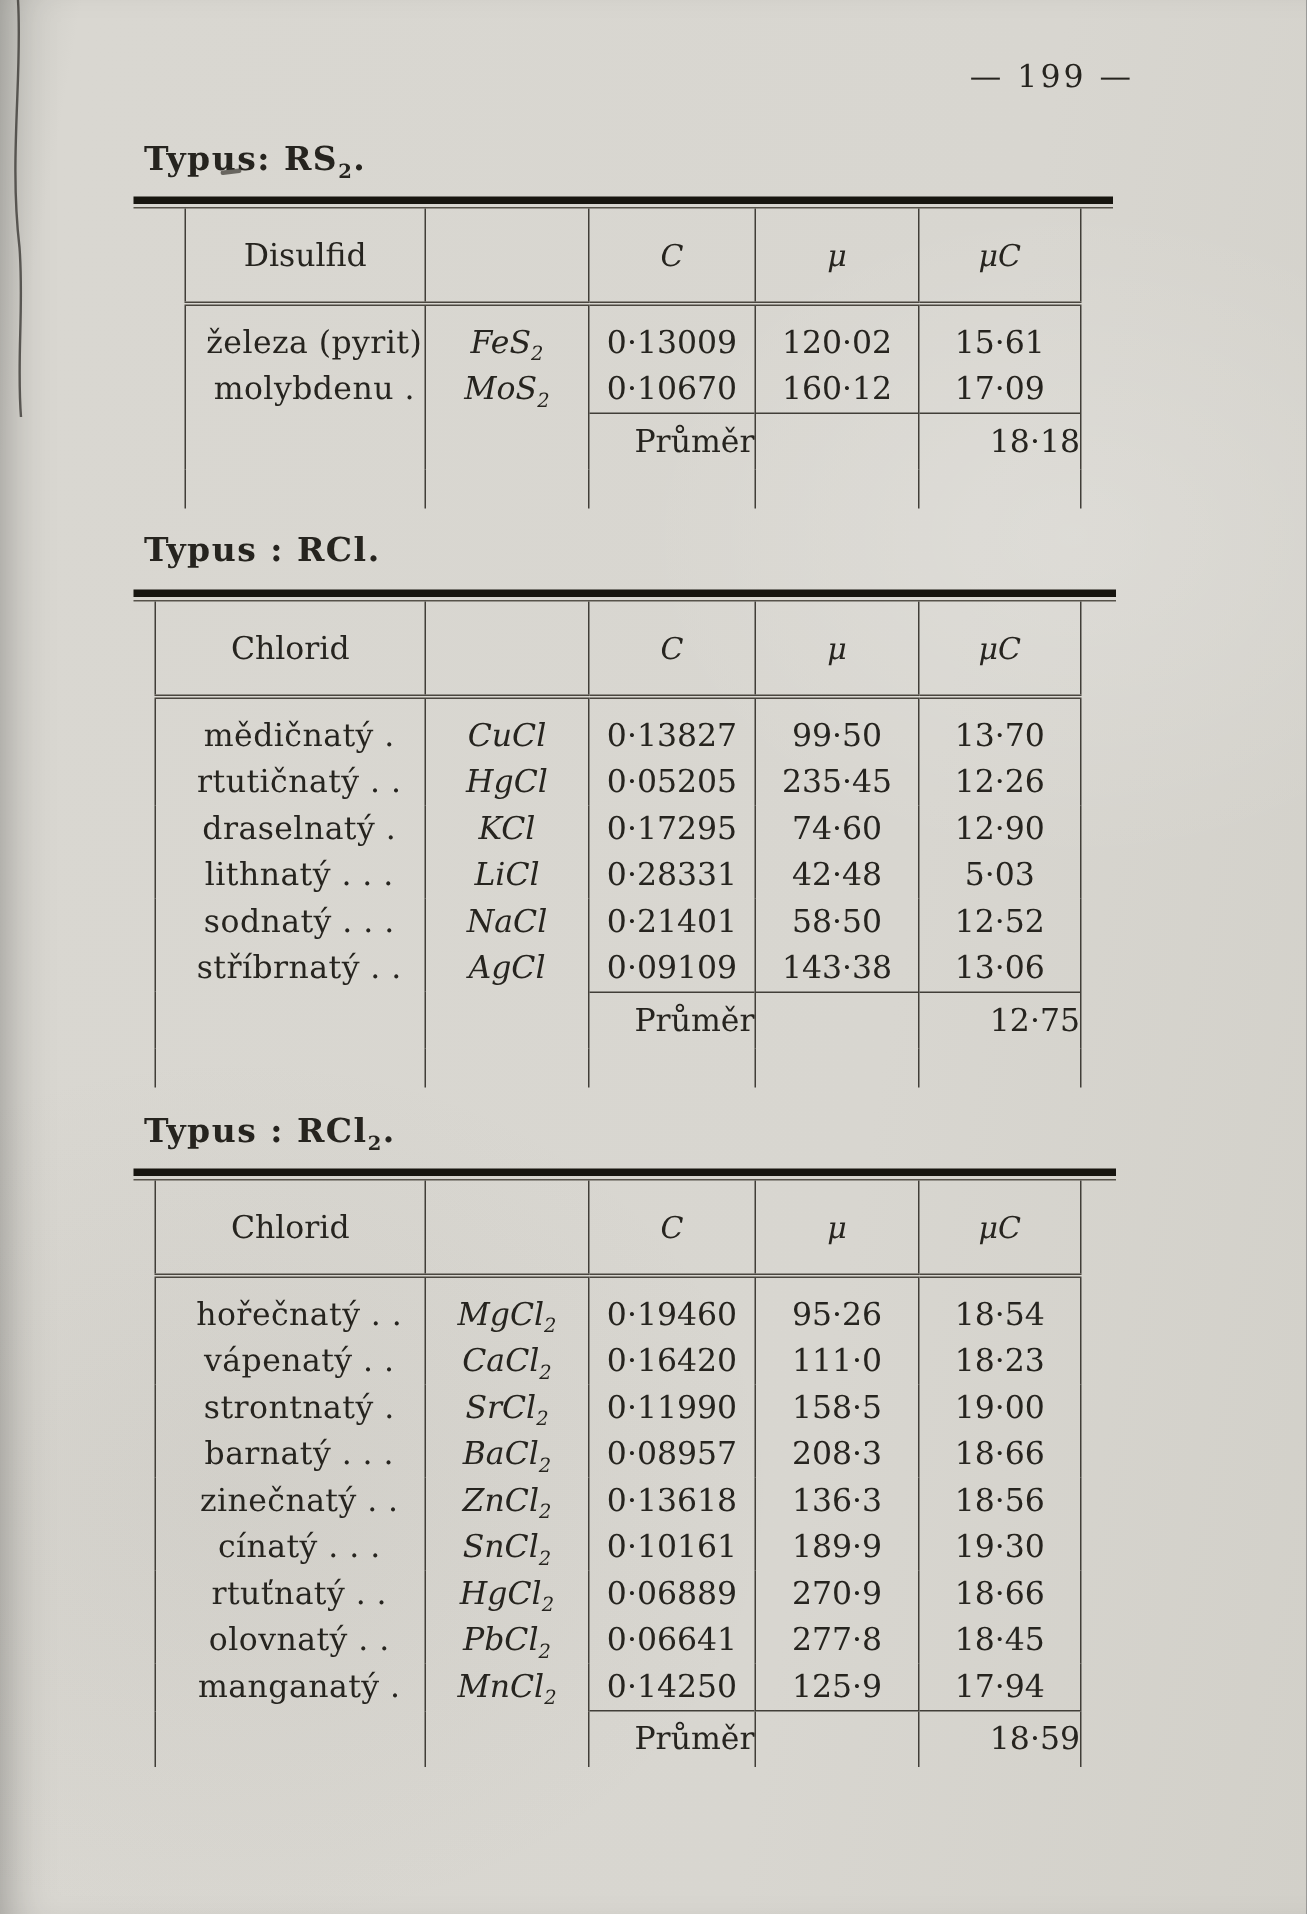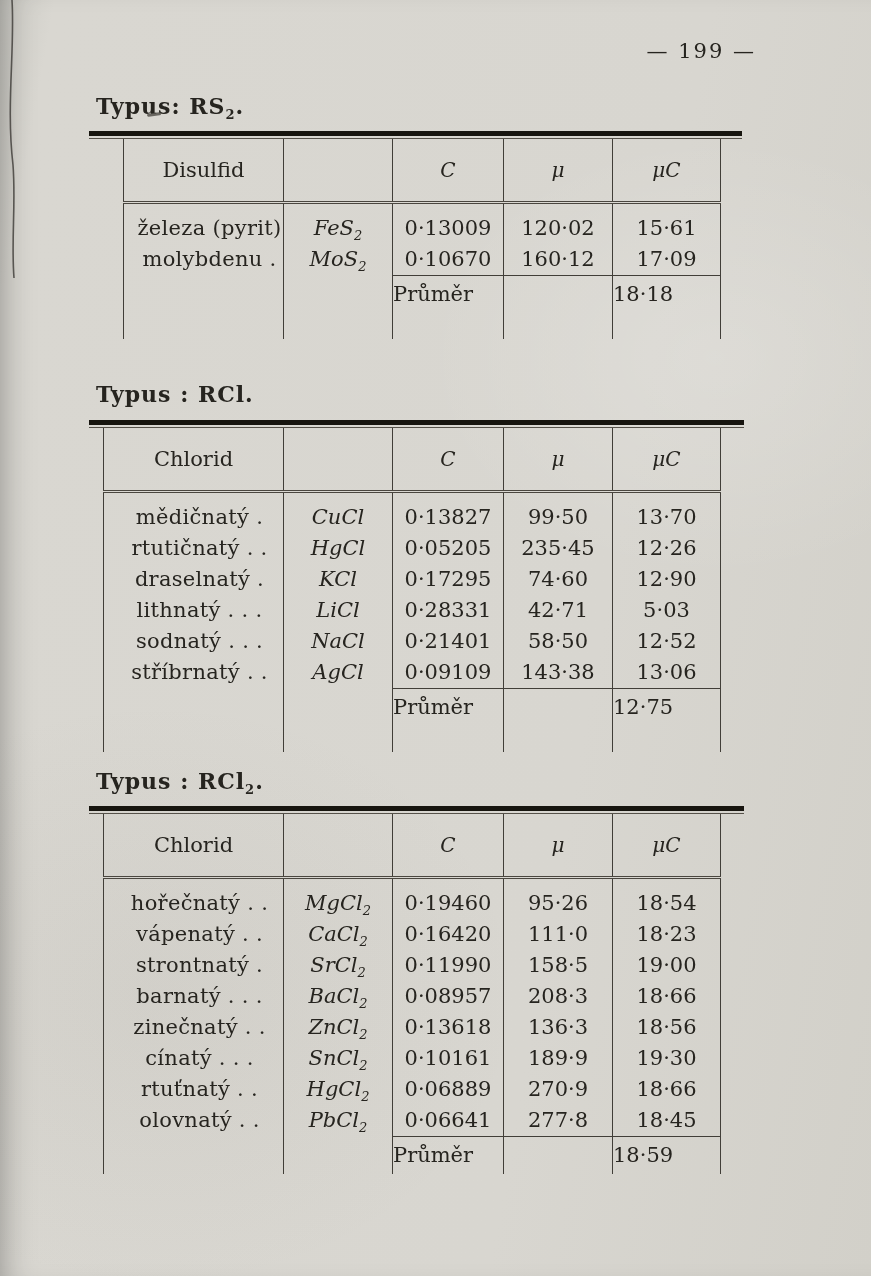--- a/index.html
+++ b/index.html
@@ -16,21 +16,21 @@
       radial-gradient(ellipse 520px 420px at 18% 78%, rgba(120,115,105,.07), transparent 70%),
       linear-gradient(100deg,#cbcac4 0%,#d9d7d1 5%,#d8d6d0 65%,#d2d0c9 100%);
     box-shadow:inset 26px 0 34px -26px rgba(0,0,0,.35);
   }
   .scan-edge{position:absolute;left:0;top:0;}
   .pencil-mark{position:absolute;left:147px;top:113px;width:14px;height:3px;background:#55524c;border-radius:2px;transform:rotate(-7deg);opacity:.85;}
   .page-number{margin:0;padding-top:39px;width:660px;margin-left:96px;text-align:right;font-size:21px;letter-spacing:2px;}
   .typus{width:660px;margin:0 0 0 96px;font-weight:bold;font-size:22px;letter-spacing:1px;}
   .typus sub{font-size:13px;}
   .t1-head{margin-top:30px;}
-  .t2-head{margin-top:42px;}
+  .t2-head{margin-top:15px;}
   .t3-head{margin-top:16px;}
 
   .twrap{margin-top:9px;}
   .tw1{margin-left:123px;width:597px;}
   .tw23{margin-left:103px;width:617px;}
   .heavy-rule{height:2px;border-top:5px solid #17150f;border-bottom:1.5px solid #56524a;}
   .tw1 .heavy-rule{margin-left:-34px;margin-right:-22px;}
   .tw23 .heavy-rule{margin-left:-14px;margin-right:-24px;}
 
   table{border-collapse:collapse;table-layout:fixed;width:100%;}
@@ -39,21 +39,21 @@
   td{vertical-align:top;line-height:31px;}
   .bl{border-left:1.5px solid #413e38;}
   .br{border-right:1.5px solid #413e38;margin-left:28px;}
   thead th{height:62px;border-bottom:3px double #4a463f;}
   .col-head-i{font-style:italic;font-size:20px;}
   td.name{text-align:center;padding-left:30px;padding-right:0;text-indent:-18px;letter-spacing:.3px;}
   td.formula,td.num{text-align:center;}
   .fx{font-style:italic;}
   .fx sub{font-size:13px;font-style:italic;line-height:0;}
   tr.first-row td{padding-top:9px;}
-  tr.avg-row td{height:37px;vertical-align:middle;text-align:left;}
+  tr.avg-row td{height:37px;vertical-align:middle;text-align:right;}
   tr.avg-row td.part-rule{border-top:1.5px solid #413e38;}
   tr.spacer td{height:26px;}
 </style>
 </head>
 <body>
 
 <div class="page">
 
   <svg class="scan-edge" width="30" height="280" viewBox="0 0 30 280">
     <path d="M12 0 C15 50 6 105 13 165 C16 205 11 240 14 278" stroke="#3c3a36" stroke-width="1.6" fill="none" opacity="0.8"></path>
@@ -156,21 +156,21 @@
           <td class="bl name">draselnatý   .</td>
           <td class="bl formula"><span class="fx"><i>KCl</i><sub></sub></span></td>
           <td class="bl num">0·17295</td>
           <td class="bl num">74·60</td>
           <td class="bl br num">12·90</td>
         </tr>
         <tr>
           <td class="bl name">lithnatý . . .</td>
           <td class="bl formula"><span class="fx"><i>LiCl</i><sub></sub></span></td>
           <td class="bl num">0·28331</td>
-          <td class="bl num">42·71</td>
+          <td class="bl num">42·48</td>
           <td class="bl br num">5·03</td>
         </tr>
         <tr>
           <td class="bl name">sodnatý . . .</td>
           <td class="bl formula"><span class="fx"><i>NaCl</i><sub></sub></span></td>
           <td class="bl num">0·21401</td>
           <td class="bl num">58·50</td>
           <td class="bl br num">12·52</td>
         </tr>
         <tr>
@@ -269,20 +269,27 @@
           <td class="bl num">270·9</td>
           <td class="bl br num">18·66</td>
         </tr>
         <tr>
           <td class="bl name">olovnatý  . .</td>
           <td class="bl formula"><span class="fx"><i>PbCl</i><sub>2</sub></span></td>
           <td class="bl num">0·06641</td>
           <td class="bl num">277·8</td>
           <td class="bl br num">18·45</td>
         </tr>
+        <tr>
+          <td class="bl name">manganatý  .</td>
+          <td class="bl formula"><span class="fx"><i>MnCl</i><sub>2</sub></span></td>
+          <td class="bl num">0·14250</td>
+          <td class="bl num">125·9</td>
+          <td class="bl br num">17·94</td>
+        </tr>
         <tr class="avg-row">
           <td class="bl"></td>
           <td class="bl"></td>
           <td class="bl part-rule">Průměr</td>
           <td class="bl part-rule"></td>
           <td class="bl br part-rule">18·59</td>
         </tr>
 
       </tbody>
     </table>

